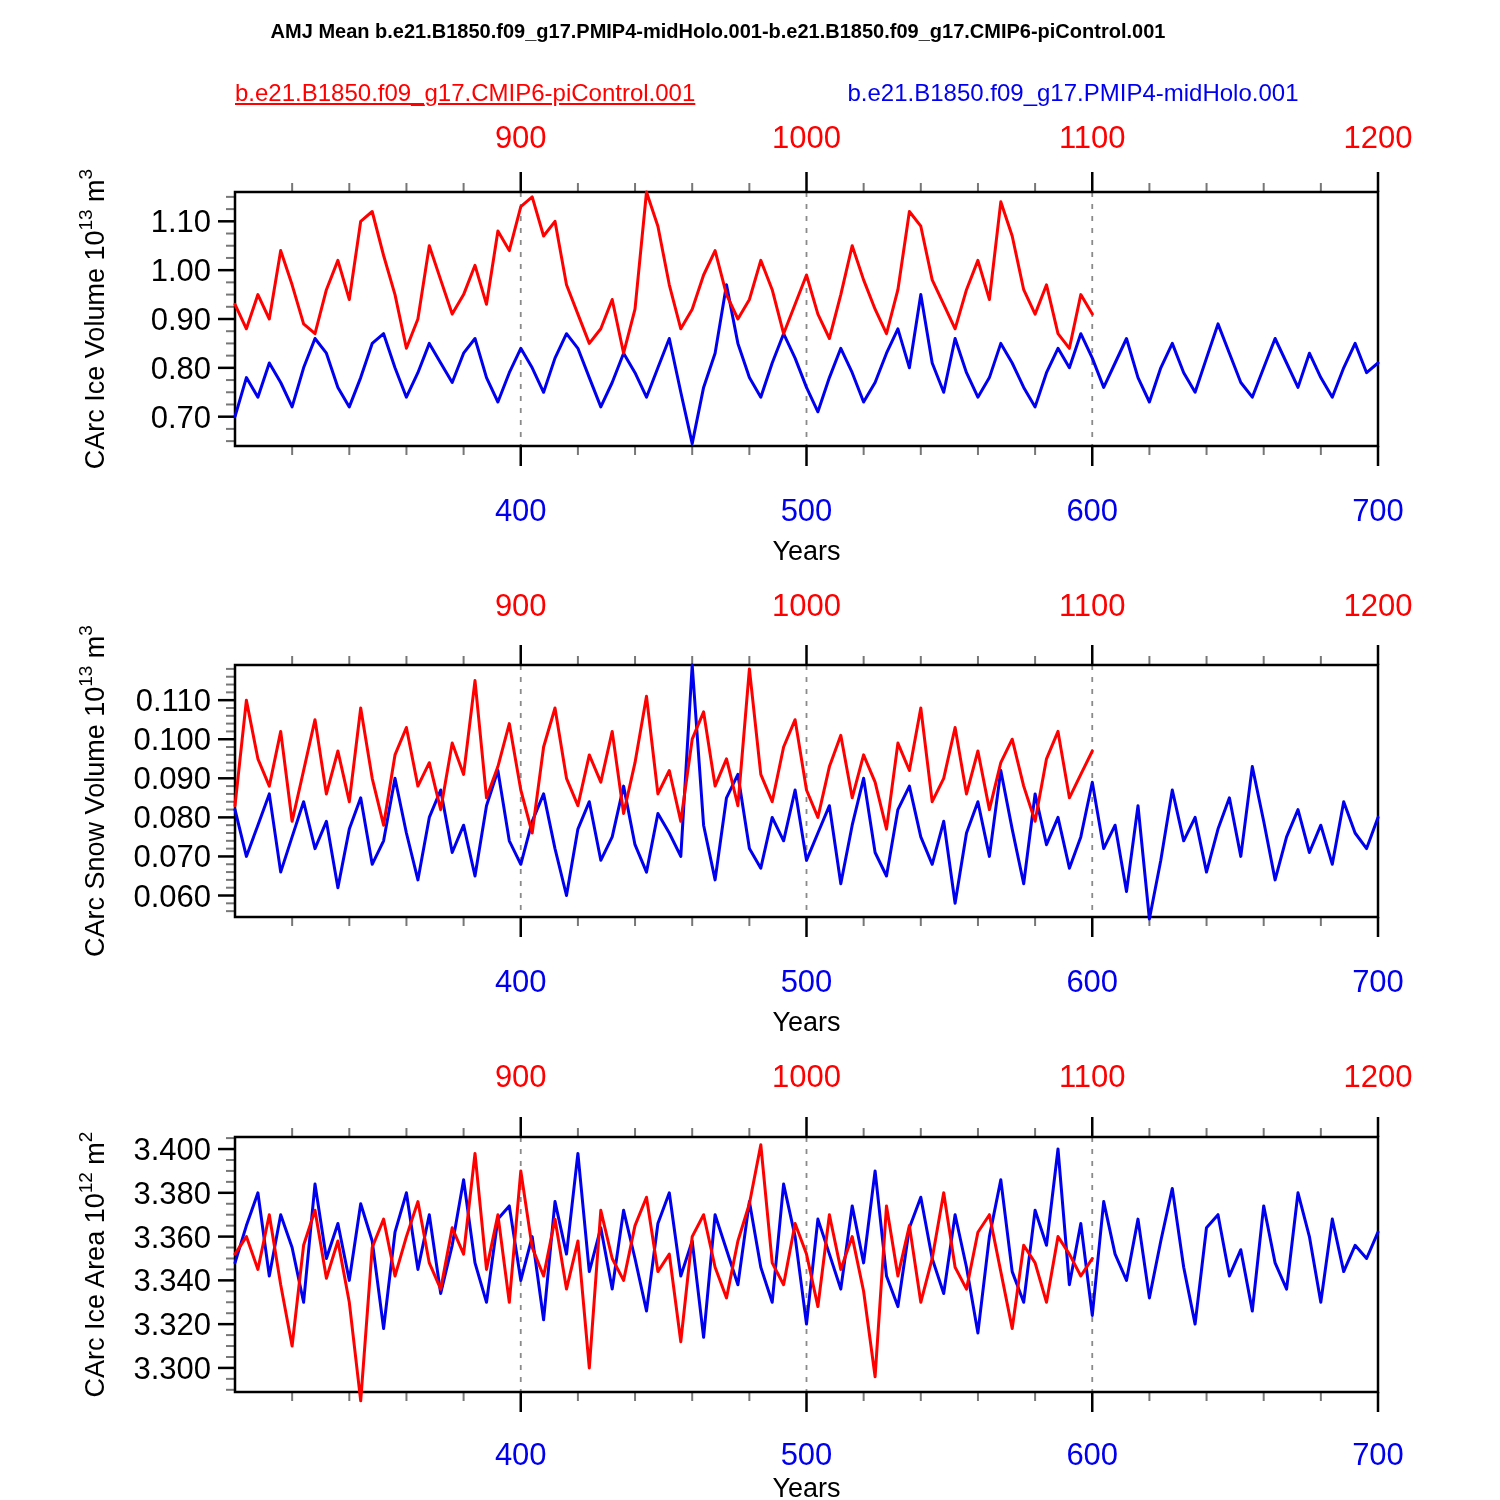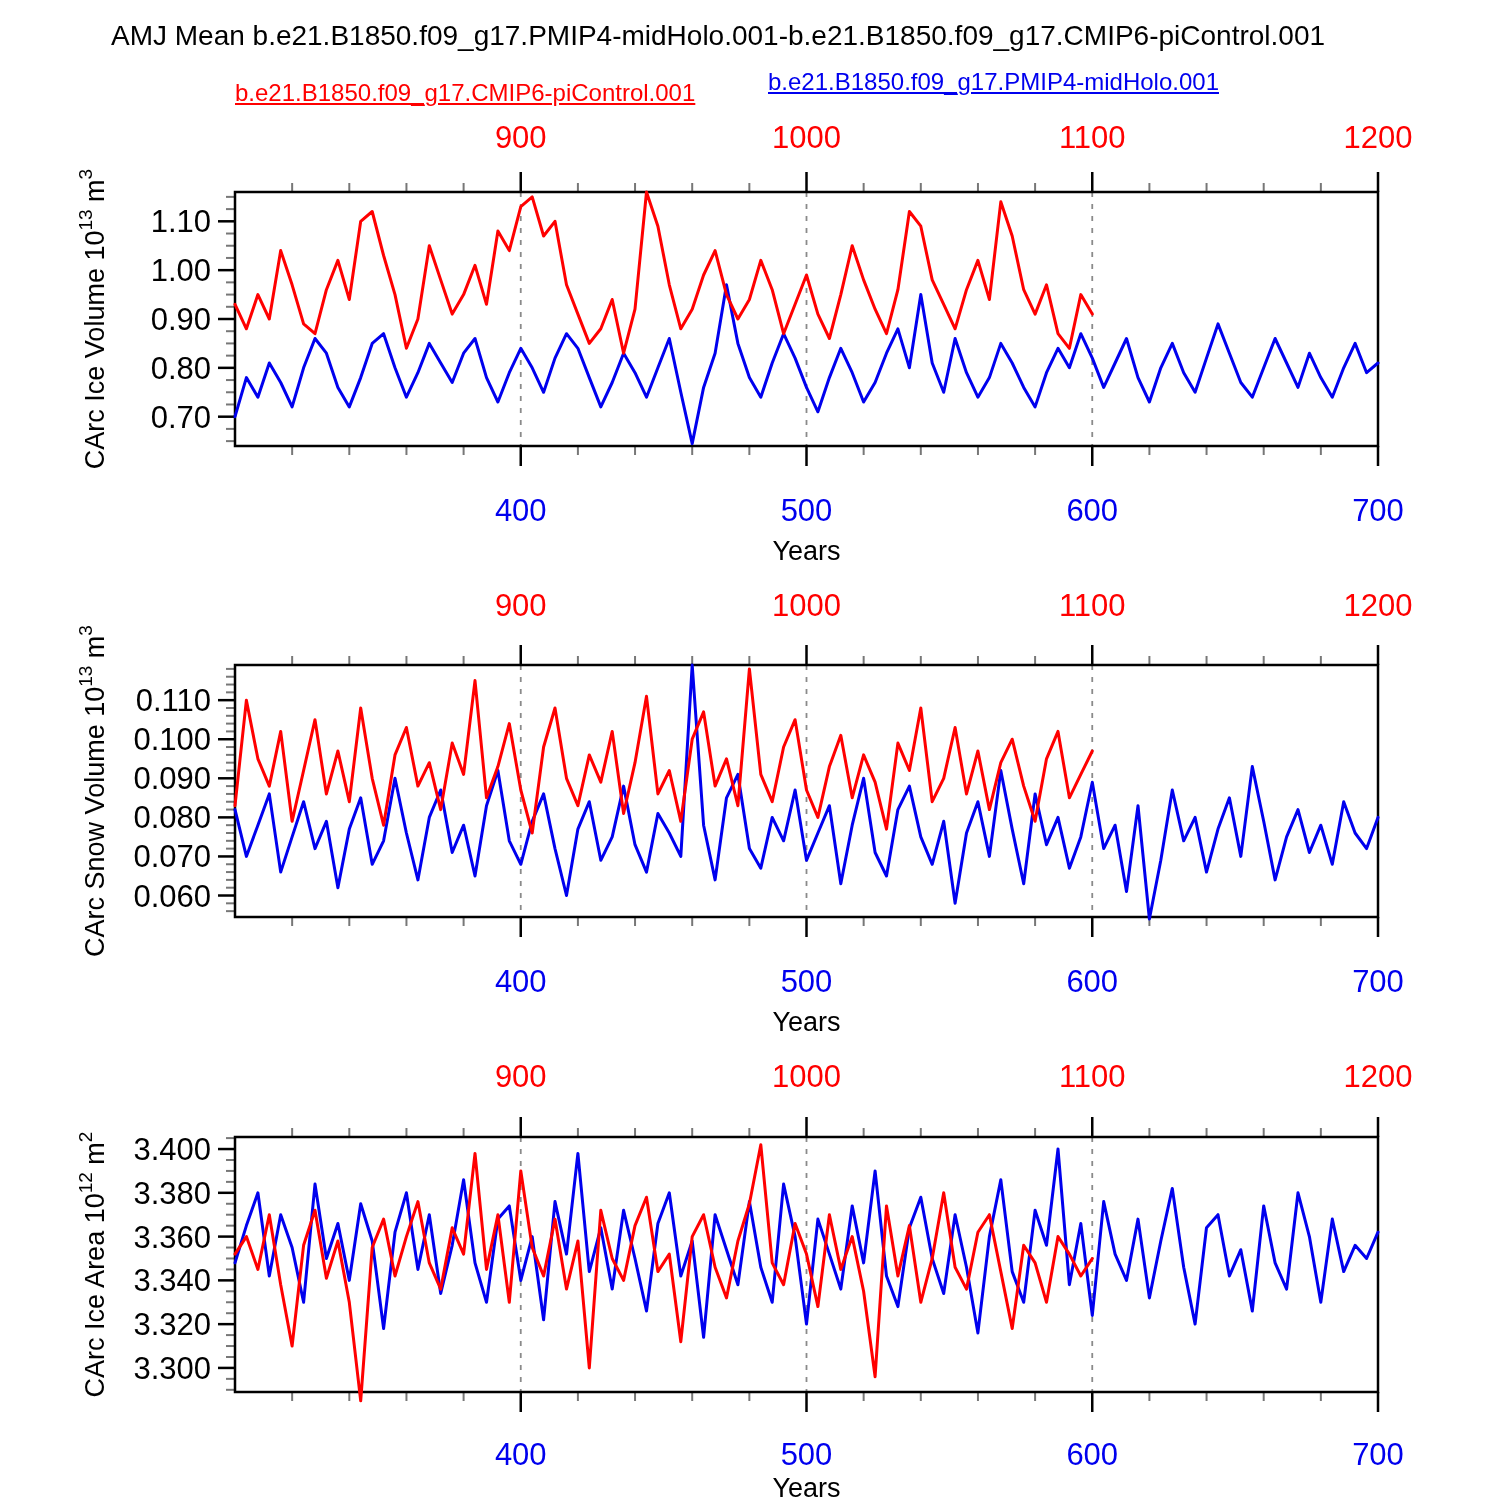--- a/index.html
+++ b/index.html
@@ -1,23 +1,23 @@
 <!DOCTYPE html>
 <html><head>
 <meta charset="utf-8">
 <style>
   html,body{margin:0;padding:0;background:#ffffff;}
   body{width:1500px;height:1500px;position:relative;overflow:hidden;
        font-family:"Liberation Sans", sans-serif;}
   .title{position:absolute;top:20px;left:0;width:1436px;text-align:center;
-         font-size:28px;color:#000;white-space:nowrap;}
+         font-size:20px;color:#000;white-space:nowrap;font-weight:bold;}
   .legend-red{position:absolute;top:79px;left:235px;width:610px;text-align:left;
          font-size:24px;white-space:nowrap;}
-  .legend-blue{position:absolute;top:68px;right:122px;width:610px;text-align:left;
-         font-size:24px;white-space:nowrap;text-decoration:underline;}
+  .legend-blue{position:absolute;top:79px;right:122px;width:610px;text-align:center;
+         font-size:24px;white-space:nowrap;}
   #plot-svg{position:absolute;top:0;left:0;}
 </style>
 </head>
 <body>
 
 <div class="title">AMJ Mean b.e21.B1850.f09_g17.PMIP4-midHolo.001-b.e21.B1850.f09_g17.CMIP6-piControl.001</div>
 <div class="legend-red" style="color: rgb(255, 0, 0); text-decoration: underline;">b.e21.B1850.f09_g17.CMIP6-piControl.001</div>
 <div class="legend-blue" style="color: rgb(0, 0, 238);">b.e21.B1850.f09_g17.PMIP4-midHolo.001</div>
 <svg id="plot-svg" width="1500" height="1500" viewBox="0 0 1500 1500" xmlns="http://www.w3.org/2000/svg">
     <g>

